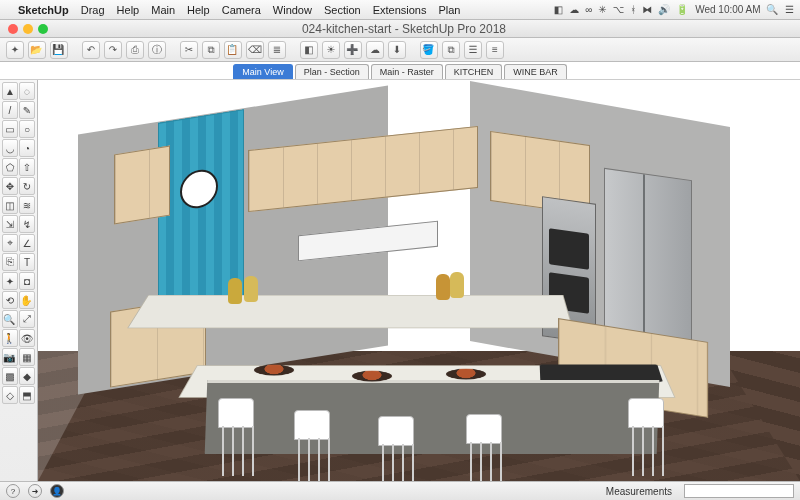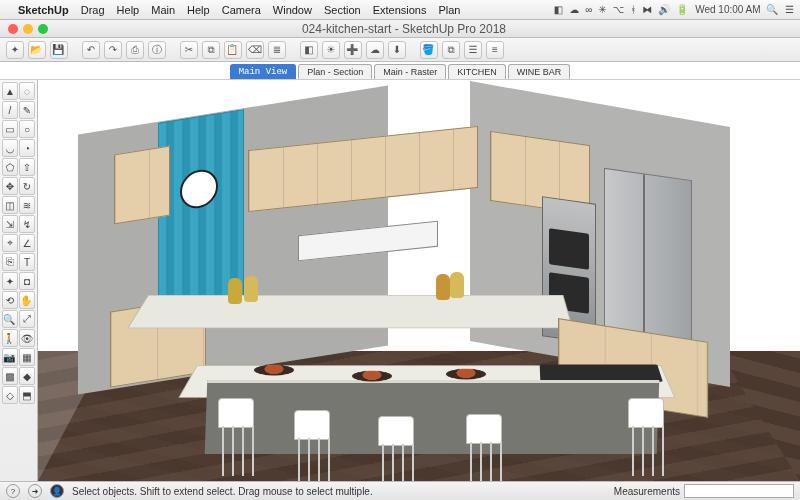--- a/index.html
+++ b/index.html
@@ -28,34 +28,34 @@
   }
   .tbtn { width:18px; height:18px; border:1px solid #c4c4c4; border-radius:3px;
     background:linear-gradient(#fff,#eaeaea); display:flex; align-items:center; justify-content:center;
     color:#555; font-size:10px; cursor:pointer; }
   .tsep { width:6px; }
   
   .scenetabs { height:18px; display:flex; align-items:flex-end; justify-content:center; gap:2px;
     background:#fff; border-bottom:1px solid #ccc; font-size:9px; }
   .stab { padding:2px 8px; border:1px solid #aaa; border-bottom:none; border-radius:3px 3px 0 0;
     background:#f2f2f2; color:#333; cursor:pointer; }
-  .stab.active { background:#3b7bd6; color:#fff; border-color:#3b7bd6;font-family:Liberation Mono, monospace; }
+  .stab.active { background:#3b7bd6; color:#fff; border-color:#3b7bd6; }
   
   .workarea { position:relative; height:401px; display:flex; }
   .toolpalette { width:38px; background:linear-gradient(#f7f7f7,#ececec);
     border-right:1px solid #bbb; display:grid; grid-template-columns:1fr 1fr; grid-auto-rows:18px;
     gap:1px; padding:2px; }
   .pbtn { border:1px solid #c8c8c8; border-radius:2px; background:linear-gradient(#fff,#e8e8e8);
     display:flex; align-items:center; justify-content:center; font-size:10px; color:#444; cursor:pointer;}
   .viewport { flex:1; position:relative; background:#fff; overflow:hidden;}
   
   .statusbar { height:19px; background:linear-gradient(#f4f4f4,#e4e4e4); border-top:1px solid #bbb;
     display:flex; align-items:center; font-size:10px; color:#333; padding:0 6px; gap:8px;}
   .sicon{ width:14px;height:14px;border:1px solid #999;border-radius:50%; display:flex;align-items:center;justify-content:center;font-size:8px;}
-  .statusbar .meas { margin-left:auto; display:flex; align-items:center; gap:4px; }
+  .statusbar .meas { margin-left:auto; display:flex; align-items:center; gap:12px; }
   .measbox { width:110px; height:14px; border:1px solid #aaa; background:#fff; }
 
   
   .floor { position:absolute; left:0; right:0; bottom:0; height:130px;
     background:repeating-linear-gradient(20deg,#5a453a 0 12px,#4a382e 12px 24px);
     transform:skewX(-28deg) scaleX(1.6); transform-origin:bottom left;}
   .floor2 { position:absolute; left:0; right:0; bottom:0; height:130px;
     background:repeating-linear-gradient(-14deg,#5a453a 0 12px,#4a382e 12px 24px);
     transform:skewX(32deg) scaleX(1.5); transform-origin:bottom right; opacity:.8;}
   .backwall-l{position:absolute; left:40px; top:30px; width:310px; height:260px; background:#adadac;
@@ -284,18 +284,17 @@
         <div class="leg l3"></div>
         <div class="leg l4"></div>
       </div>
   </div>
 </div>
 
 <div class="statusbar">
   <div class="sicon">?</div>
   <div class="sicon">➜</div>
   <div class="sicon" style="background:#333;color:#fff">👤</div>
-  <span>Select objects. Shift to extend select. Drag mouse to select multiple.</span>
   <div class="meas">
     <span>Measurements</span>
     <div class="measbox"></div>
   </div>
 </div>
 
 </body></html>

